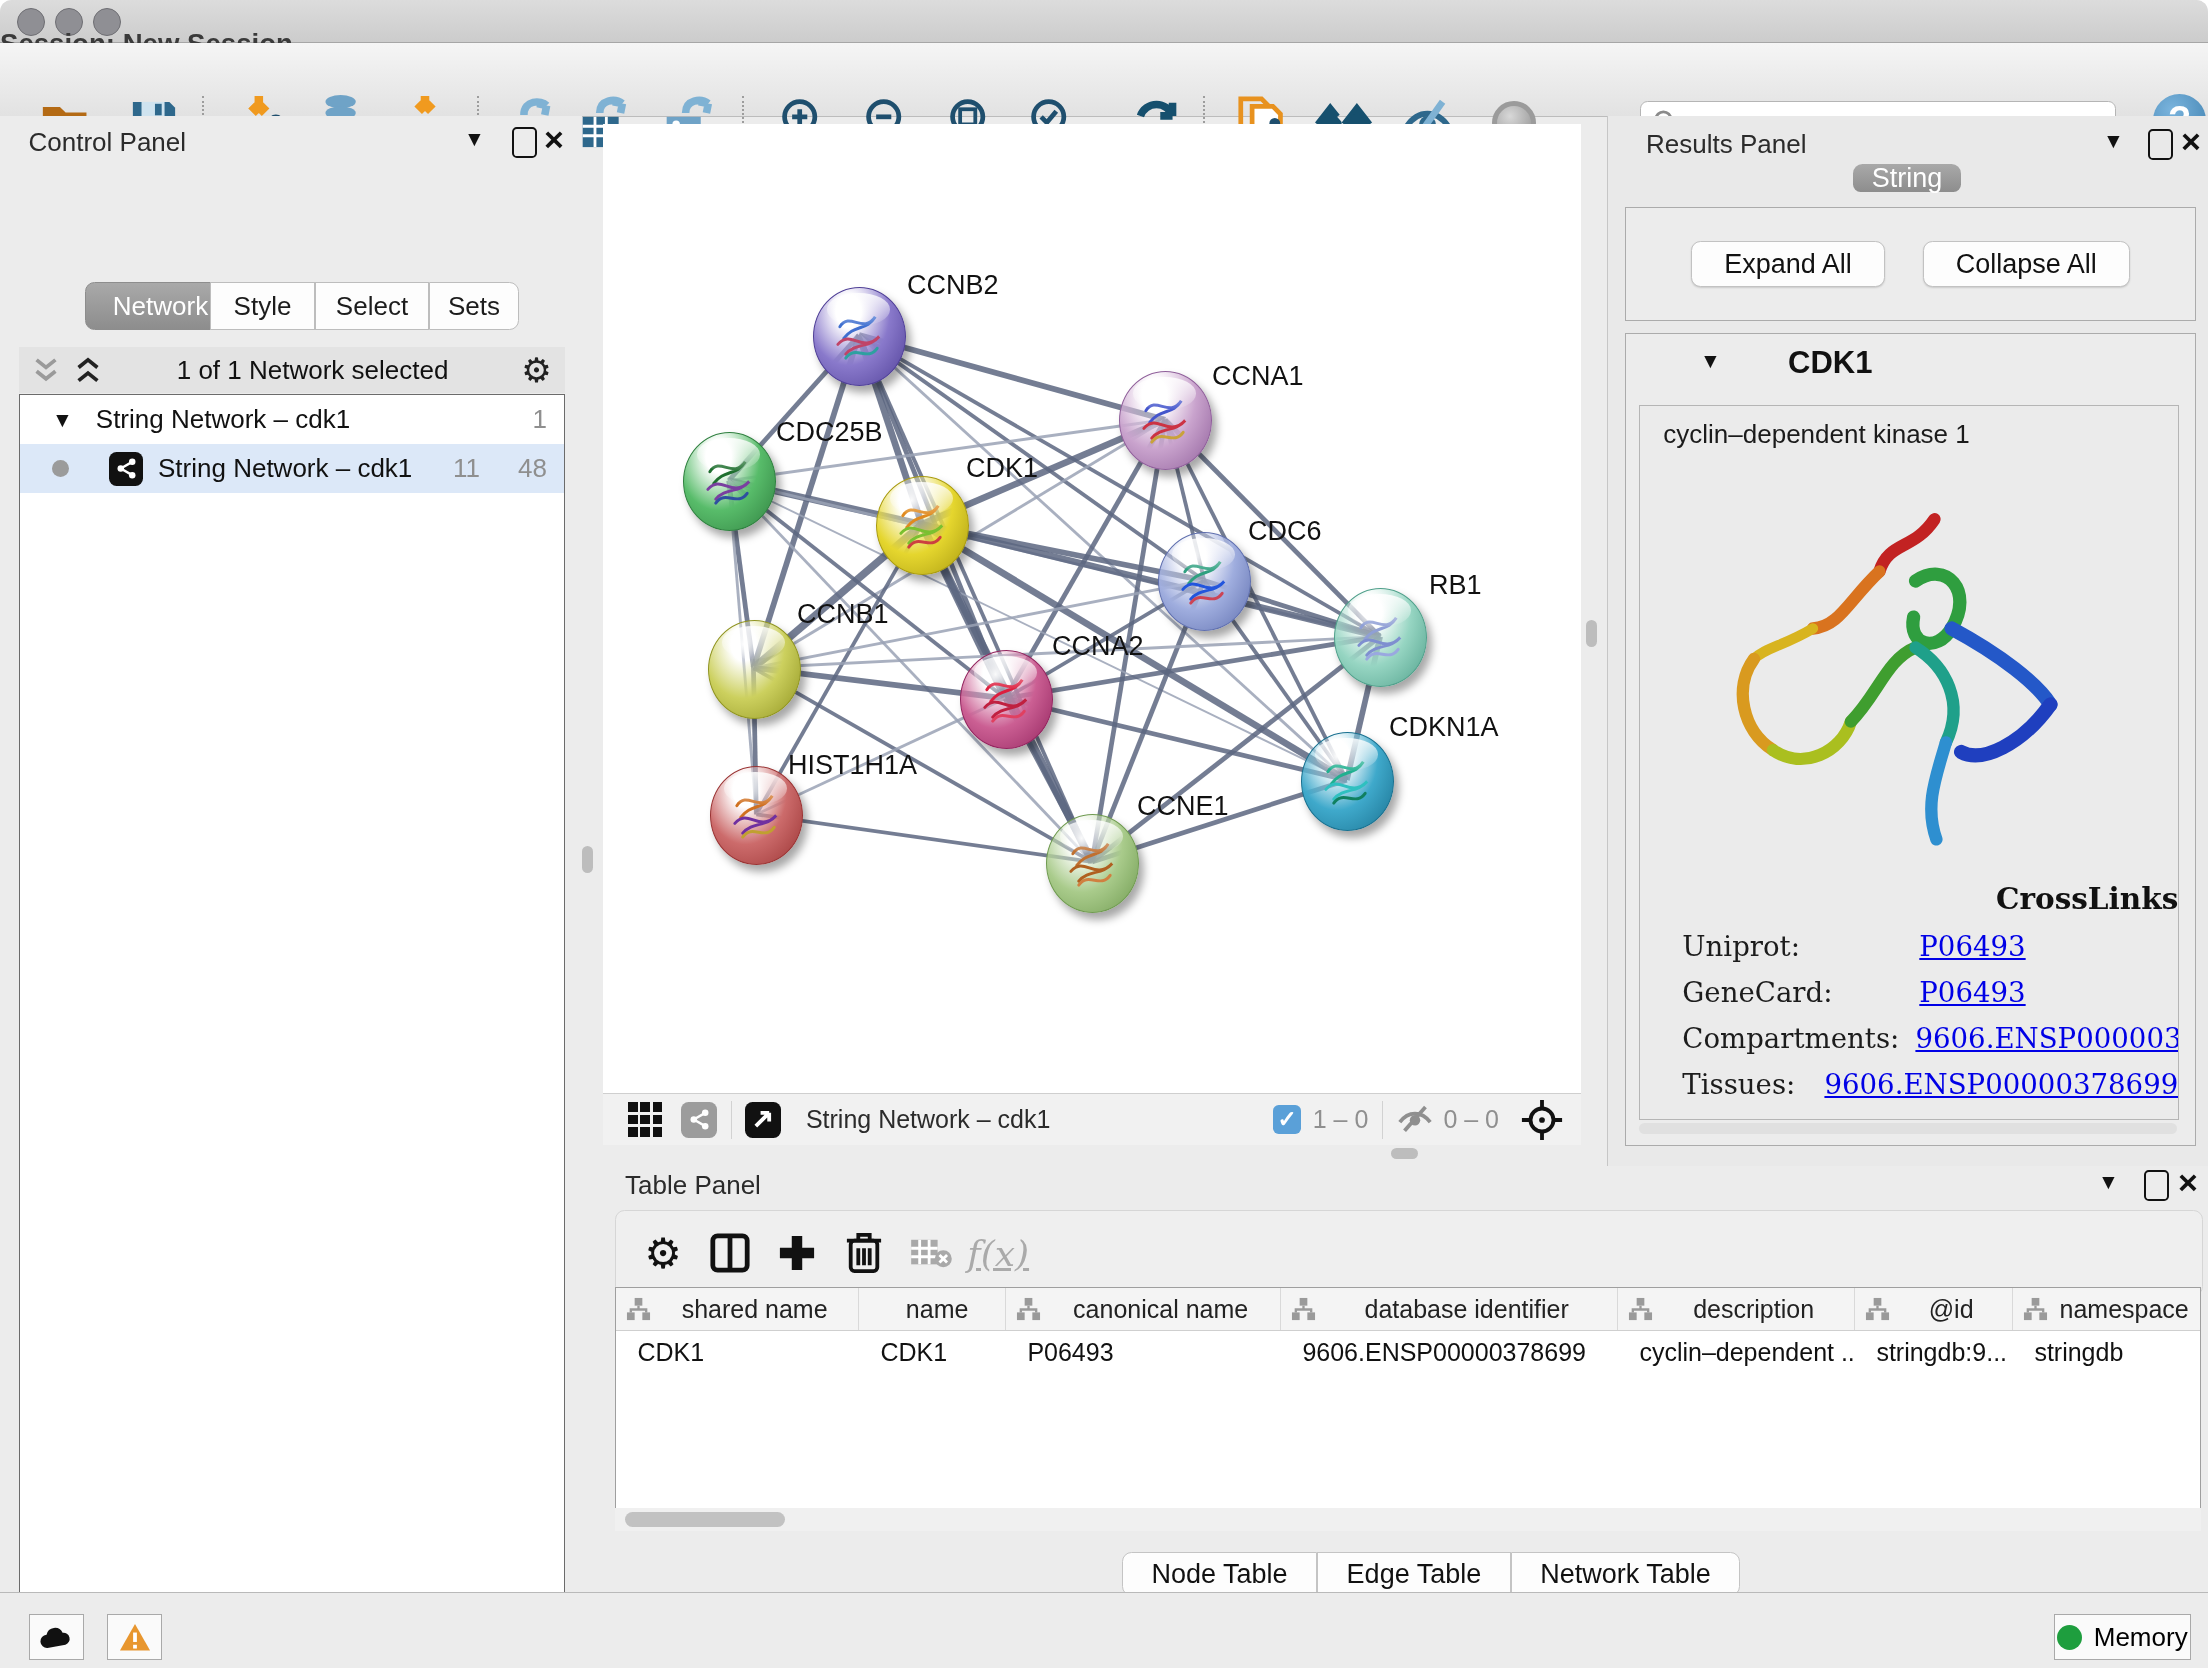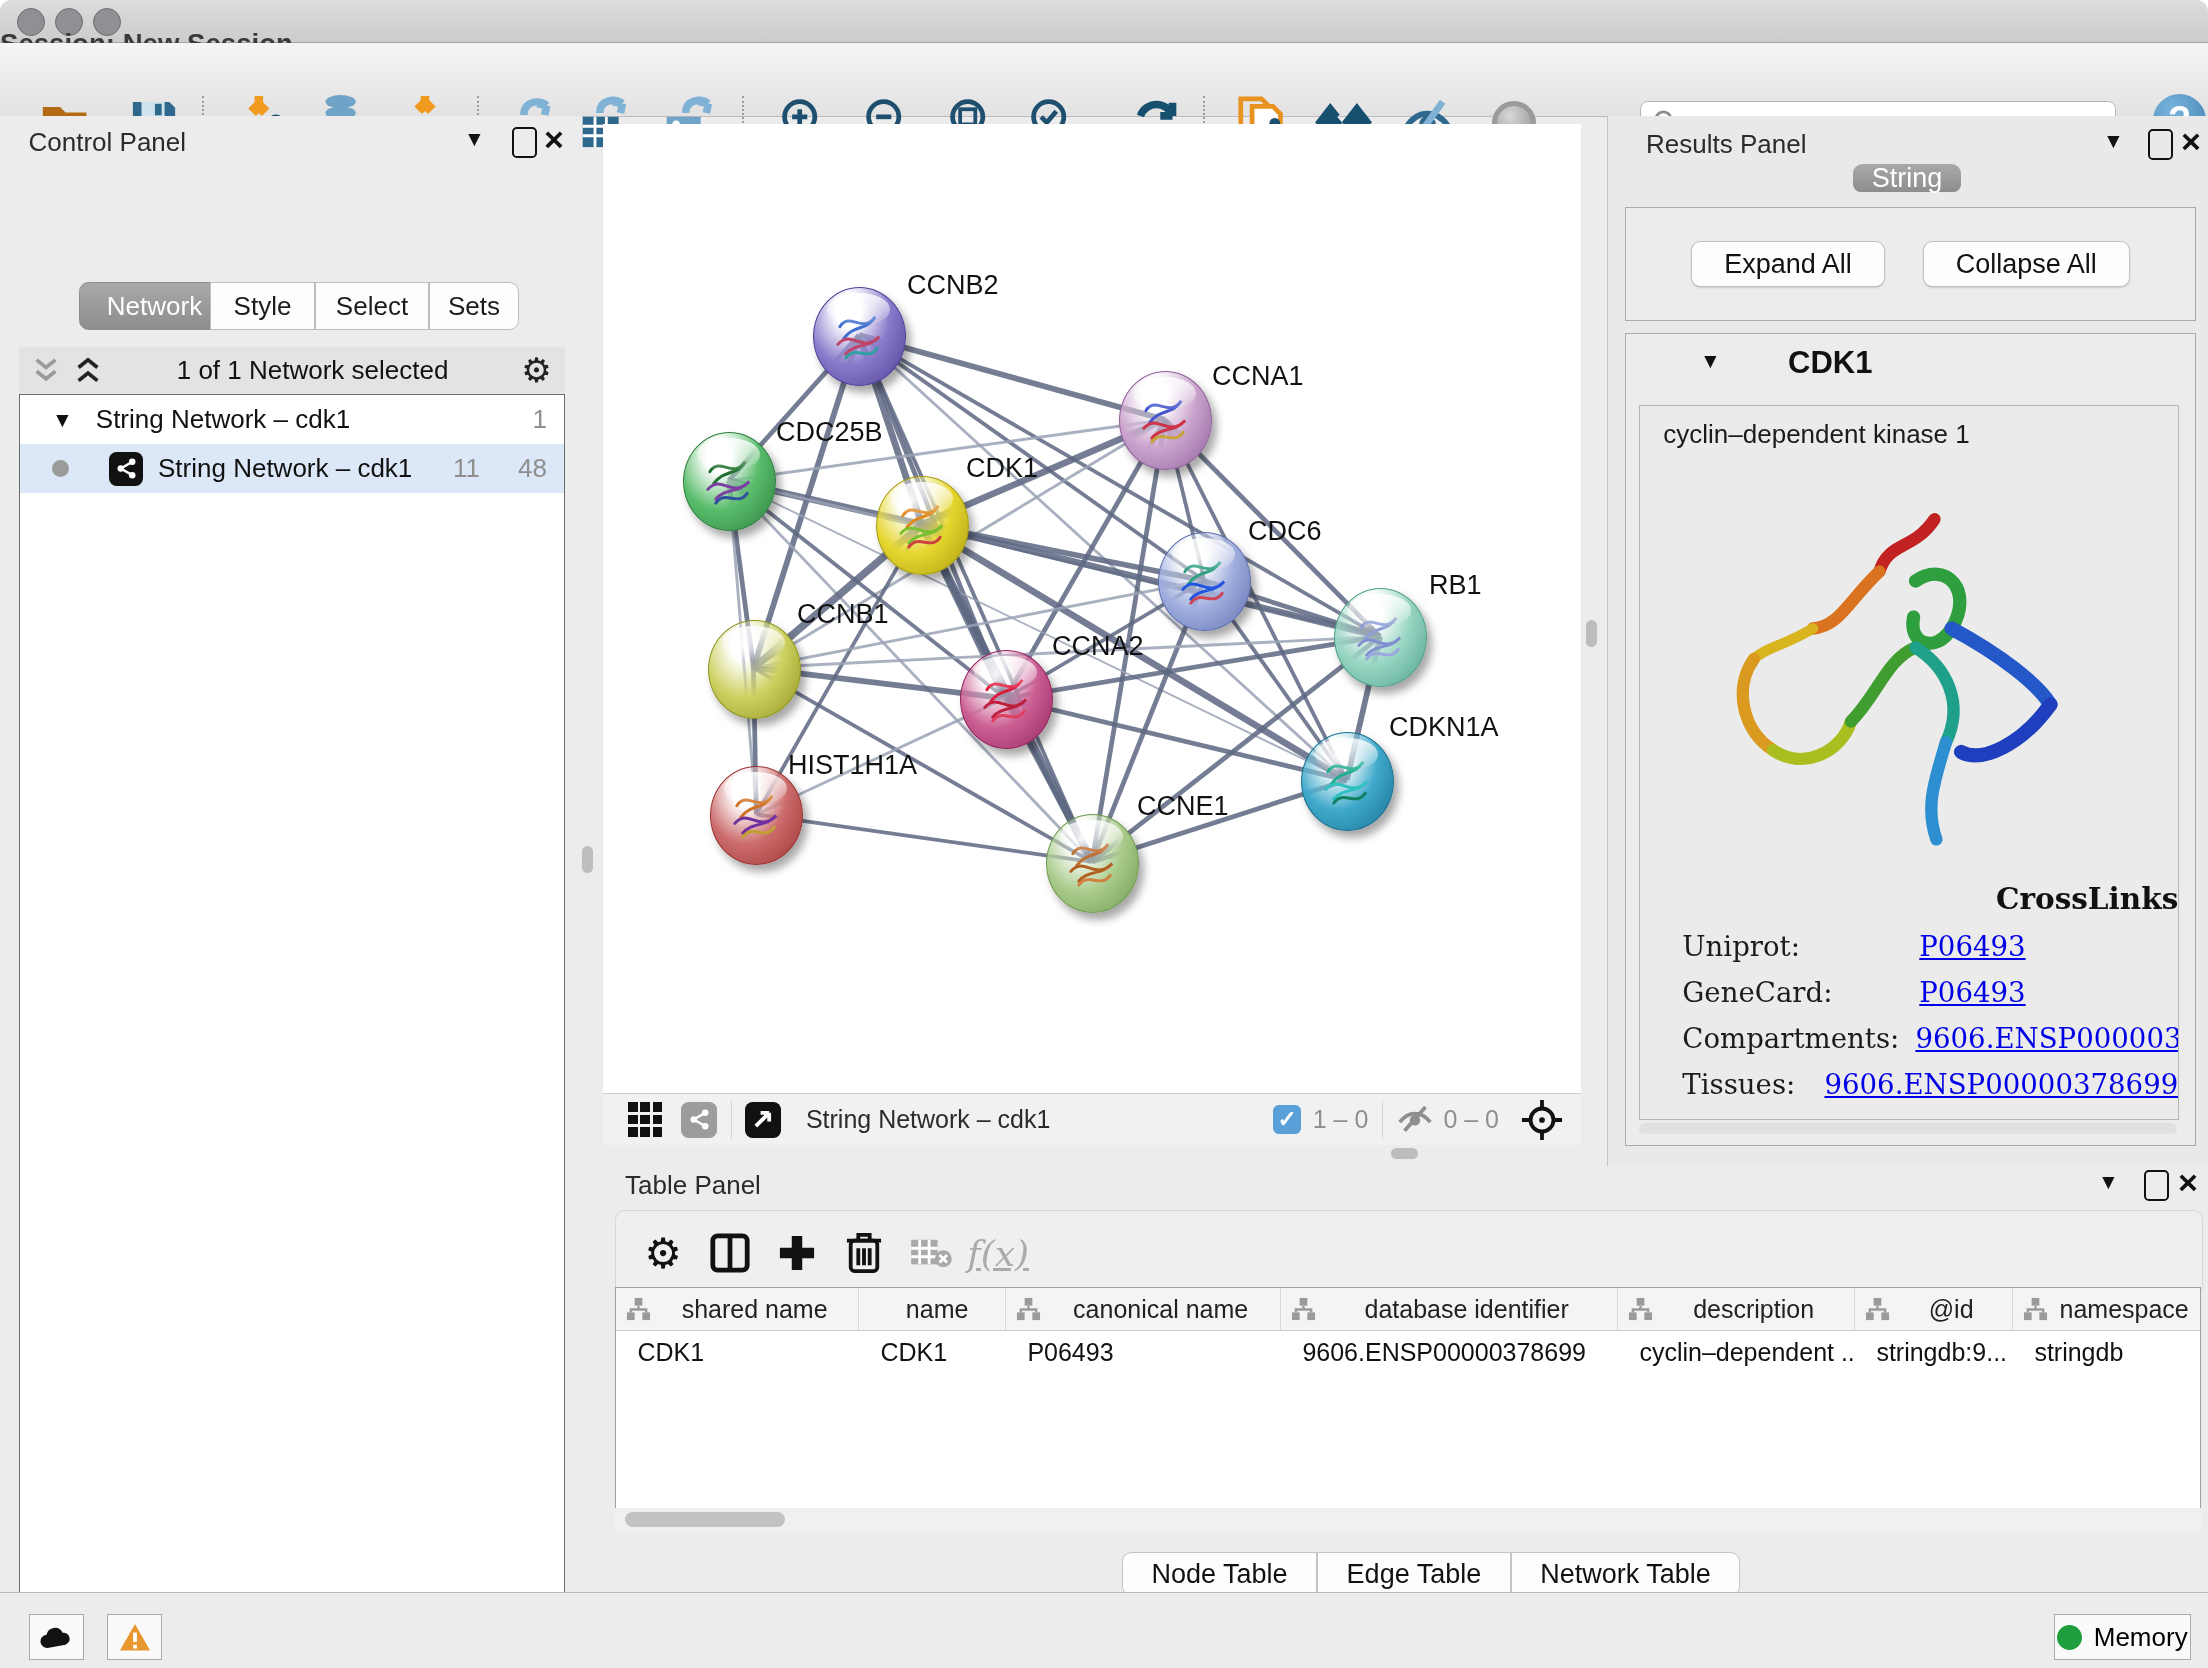--- a/index.html
+++ b/index.html
@@ -275,21 +275,21 @@
   </div>
 
   <div class="abs" style="left:0;top:116px;width:582px;height:1476px;background:#ececec;">
     <div class="abs ptitle" style="left:28.5px;top:11.4px;">Control Panel</div>
     <div class="abs tri" style="left:464px;top:11.4px;">▼</div>
     <div class="abs" style="left:512px;top:11.4px;">
         <div class="floatico"></div>
       </div>
     <div class="abs closex" style="left:544px;top:11.4px;">×</div>
 
-    <div class="tabbtn tabsel" style="left:79px;width:151px;border-radius:9.5px 0 0 9.5px;">Network</div>
+    <div class="tabbtn tabsel" style="left:85px;width:151px;border-radius:9.5px 0 0 9.5px;">Network</div>
     <div class="tabbtn" style="left:210px;width:105px;">Style</div>
     <div class="tabbtn" style="left:315px;width:114px;">Select</div>
     <div class="tabbtn" style="left:429px;width:90px;border-radius:0 9.5px 9.5px 0;">Sets</div>
 
     <div class="netselbar">
       <svg width="32" height="28.5" viewBox="0 0 34 30" style="margin-left:11.4px;">
           <path d="M7 4 l10 8 10-8 M7 16 l10 8 10-8" stroke="#9a9a9a" stroke-width="4" fill="none"></path>
         </svg>
       <svg width="32" height="28.5" viewBox="0 0 34 30" style="margin-left:9.5px;">
           <path d="M7 12 l10-8 10 8 M7 26 l10-8 10 8" stroke="#222" stroke-width="4" fill="none"></path>

